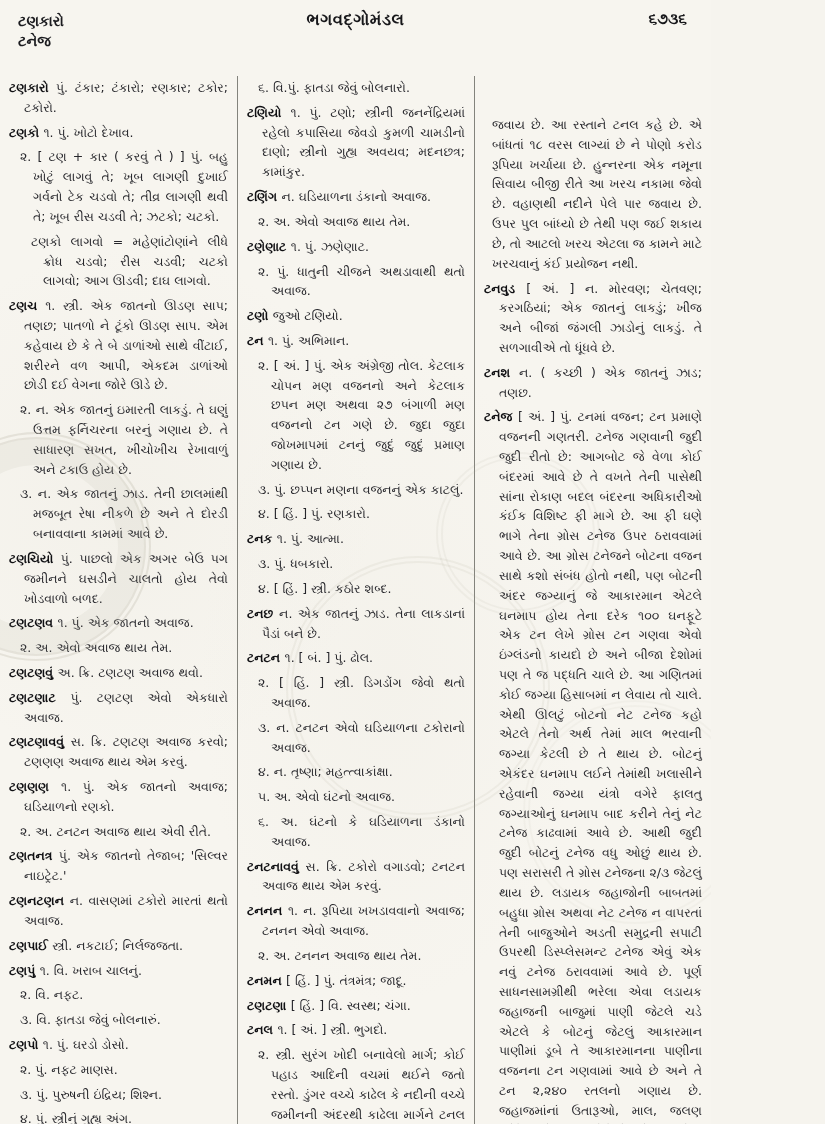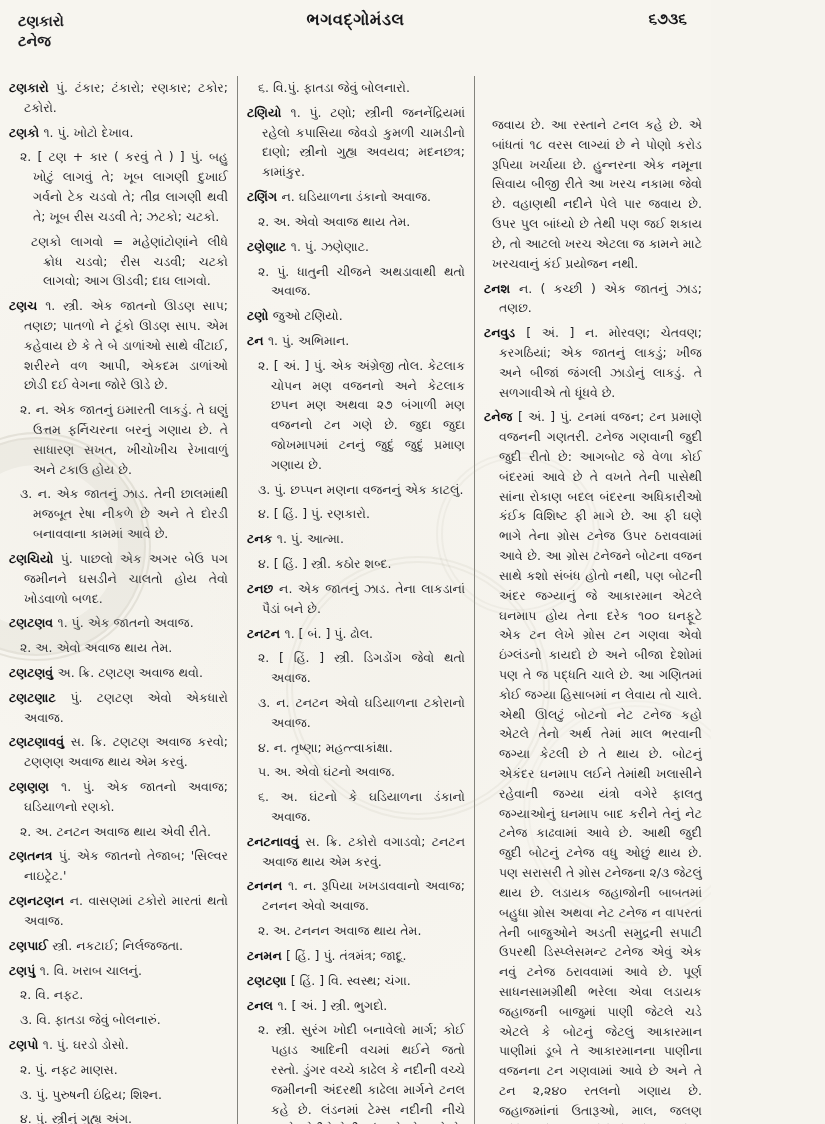--- a/index.html
+++ b/index.html
@@ -95,37 +95,38 @@
         <p class="entry"><span class="hw">ટણિંગ </span>ન. ઘડિયાળના ડંકાનો અવાજ.</p>
         <p class="entry indent">૨. અ. એવો અવાજ થાય તેમ.</p>
         <p class="entry"><span class="hw">ટણેણાટ </span>૧. પું. ઝણેણાટ.</p>
         <p class="entry indent">૨. પું. ધાતુની ચીજને અથડાવાથી થતો અવાજ.</p>
         <p class="entry"><span class="hw">ટણો </span>જુઓ ટણિયો.</p>
         <p class="entry"><span class="hw">ટન </span>૧. પું. અભિમાન.</p>
         <p class="entry indent">૨. [ અં. ] પું. એક અંગ્રેજી તોલ. કેટલાક ચોપન મણ વજનનો અને કેટલાક છપન મણ અથવા ૨૭ બંગાળી મણ વજનનો ટન ગણે છે. જુદા જુદા જોખમાપમાં ટનનું જુદું જુદું પ્રમાણ ગણાય છે.</p>
         <p class="entry indent">૩. પું. છપ્પન મણના વજનનું એક કાટલું.</p>
         <p class="entry indent">૪. [ હિં. ] પું. રણકારો.</p>
         <p class="entry"><span class="hw">ટનક </span>૧. પું. આત્મા.</p>
+        <p class="entry indent">૩. પું. ધબકારો.</p>
         <p class="entry indent">૪. [ હિં. ] સ્ત્રી. કઠોર શબ્દ.</p>
         <p class="entry"><span class="hw">ટનછ </span>ન. એક જાતનું ઝાડ. તેના લાકડાનાં પૈડાં બને છે.</p>
         <p class="entry"><span class="hw">ટનટન </span>૧. [ બં. ] પું. ઢોલ.</p>
         <p class="entry indent">૨. [ હિં. ] સ્ત્રી. ડિગડોંગ જેવો થતો અવાજ.</p>
         <p class="entry indent">૩. ન. ટનટન એવો ઘડિયાળના ટકોરાનો અવાજ.</p>
         <p class="entry indent">૪. ન. તૃષ્ણા; મહત્ત્વાકાંક્ષા.</p>
         <p class="entry indent">૫. અ. એવો ઘંટનો અવાજ.</p>
         <p class="entry indent">૬. અ. ઘંટનો કે ઘડિયાળના ડંકાનો અવાજ.</p>
         <p class="entry"><span class="hw">ટનટનાવવું </span>સ. ક્રિ. ટકોરો વગાડવો; ટનટન અવાજ થાય એમ કરવું.</p>
         <p class="entry"><span class="hw">ટનનન </span>૧. ન. રૂપિયા ખખડાવવાનો અવાજ; ટનનન એવો અવાજ.</p>
         <p class="entry indent">૨. અ. ટનનન અવાજ થાય તેમ.</p>
         <p class="entry"><span class="hw">ટનમન </span>[ હિં. ] પું. તંત્રમંત્ર; જાદૂ.</p>
         <p class="entry"><span class="hw">ટણટણા </span>[ હિં. ] વિ. સ્વસ્થ; ચંગા.</p>
         <p class="entry"><span class="hw">ટનલ </span>૧. [ અં. ] સ્ત્રી. ભુગદો.</p>
         <p class="entry indent">૨. સ્ત્રી. સુરંગ ખોદી બનાવેલો માર્ગ; કોઈ પહાડ આદિની વચમાં થઈને જતો રસ્તો. ડુંગર વચ્ચે કાઢેલ કે નદીની વચ્ચે જમીનની અંદરથી કાઢેલા માર્ગને ટનલ કહે છે. લંડનમાં ટેમ્સ નદીની નીચે રસ્તો ખોદીને તેની અંદર રેલવે ચાલે છે. ઉપરથી નદી ચાલી જાય અને નીચે રેલવે ચાલે. આ પ્રમાણે એક કાંઠેથી બીજે કાંઠે</p>
       </section>
     <section class="col" id="col2">
         <p class="entry cont">જવાય છે. આ રસ્તાને ટનલ કહે છે. એ બાંધતાં ૧૮ વરસ લાગ્યાં છે ને પોણો કરોડ રૂપિયા ખર્ચાયા છે. હુન્નરના એક નમૂના સિવાય બીજી રીતે આ ખરચ નકામા જેવો છે. વહાણથી નદીને પેલે પાર જવાય છે. ઉપર પુલ બાંધ્યો છે તેથી પણ જઈ શકાય છે, તો આટલો ખરચ એટલા જ કામને માટે ખરચવાનું કંઈ પ્રયોજન નથી.</p>
+        <p class="entry"><span class="hw">ટનવુડ </span>[ અં. ] ન. મોરવણ; ચેતવણ; કરગઠિયાં; એક જાતનું લાકડું; ખીજ અને બીજાં જંગલી ઝાડોનું લાકડું. તે સળગાવીએ તો ધૂંધવે છે.</p>
         <p class="entry"><span class="hw">ટનશ </span>ન. ( કચ્છી ) એક જાતનું ઝાડ; તણછ.</p>
-        <p class="entry"><span class="hw">ટનવુડ </span>[ અં. ] ન. મોરવણ; ચેતવણ; કરગઠિયાં; એક જાતનું લાકડું; ખીજ અને બીજાં જંગલી ઝાડોનું લાકડું. તે સળગાવીએ તો ધૂંધવે છે.</p>
         <p class="entry"><span class="hw">ટનેજ </span>[ અં. ] પું. ટનમાં વજન; ટન પ્રમાણે વજનની ગણતરી. ટનેજ ગણવાની જુદી જુદી રીતો છે: આગબોટ જે વેળા કોઈ બંદરમાં આવે છે તે વખતે તેની પાસેથી સાંના રોકાણ બદલ બંદરના અધિકારીઓ કંઈક વિશિષ્ટ ફી માગે છે. આ ફી ઘણે ભાગે તેના ગ્રોસ ટનેજ ઉપર ઠરાવવામાં આવે છે. આ ગ્રોસ ટનેજને બોટના વજન સાથે કશો સંબંધ હોતો નથી, પણ બોટની અંદર જગ્યાનું જે આકારમાન એટલે ઘનમાપ હોય તેના દરેક ૧૦૦ ઘનફૂટે એક ટન લેખે ગ્રોસ ટન ગણવા એવો ઇંગ્લંડનો કાયદો છે અને બીજા દેશોમાં પણ તે જ પદ્ધતિ ચાલે છે. આ ગણિતમાં કોઈ જગ્યા હિસાબમાં ન લેવાય તો ચાલે. એથી ઊલટું બોટનો નેટ ટનેજ કહો એટલે તેનો અર્થ તેમાં માલ ભરવાની જગ્યા કેટલી છે તે થાય છે. બોટનું એકંદર ઘનમાપ લઈને તેમાંથી ખલાસીને રહેવાની જગ્યા યંત્રો વગેરે ફાલતુ જગ્યાઓનું ઘનમાપ બાદ કરીને તેનું નેટ ટનેજ કાઢવામાં આવે છે. આથી જુદી જુદી બોટનું ટનેજ વધુ ઓછું થાય છે. પણ સરાસરી તે ગ્રોસ ટનેજના ૨/૩ જેટલું થાય છે. લડાયક જહાજોની બાબતમાં બહુધા ગ્રોસ અથવા નેટ ટનેજ ન વાપરતાં તેની બાજુઓને અડતી સમુદ્રની સપાટી ઉપરથી ડિસ્પ્લેસમન્ટ ટનેજ એવું એક નવું ટનેજ ઠરાવવામાં આવે છે. પૂર્ણ સાધનસામગ્રીથી ભરેલા એવા લડાયક જહાજની બાજુમાં પાણી જેટલે ચડે એટલે કે બોટનું જેટલું આકારમાન પાણીમાં ડૂબે તે આકારમાનના પાણીના વજનના ટન ગણવામાં આવે છે અને તે ટન ૨,૨૪૦ રતલનો ગણાય છે. જહાજમાંનાં ઉતારૂઓ, માલ, જલણ વગેરેનું જે વજન તેને ડેડ વેઈટ ટનેજ કહે છે. તેમાં ૨,૮૦૦ પૌંડ એટલે એક ટન ગણવામાં આવે છે. વર્તમાનપત્રોમાં આવતા સમાચારોનું ટનેજ ઘણે ભાગે ગ્રોસ ટનવાળું હોય છે.</p>
       </section>
   </main>
 
 </div>
 
 </body></html>

